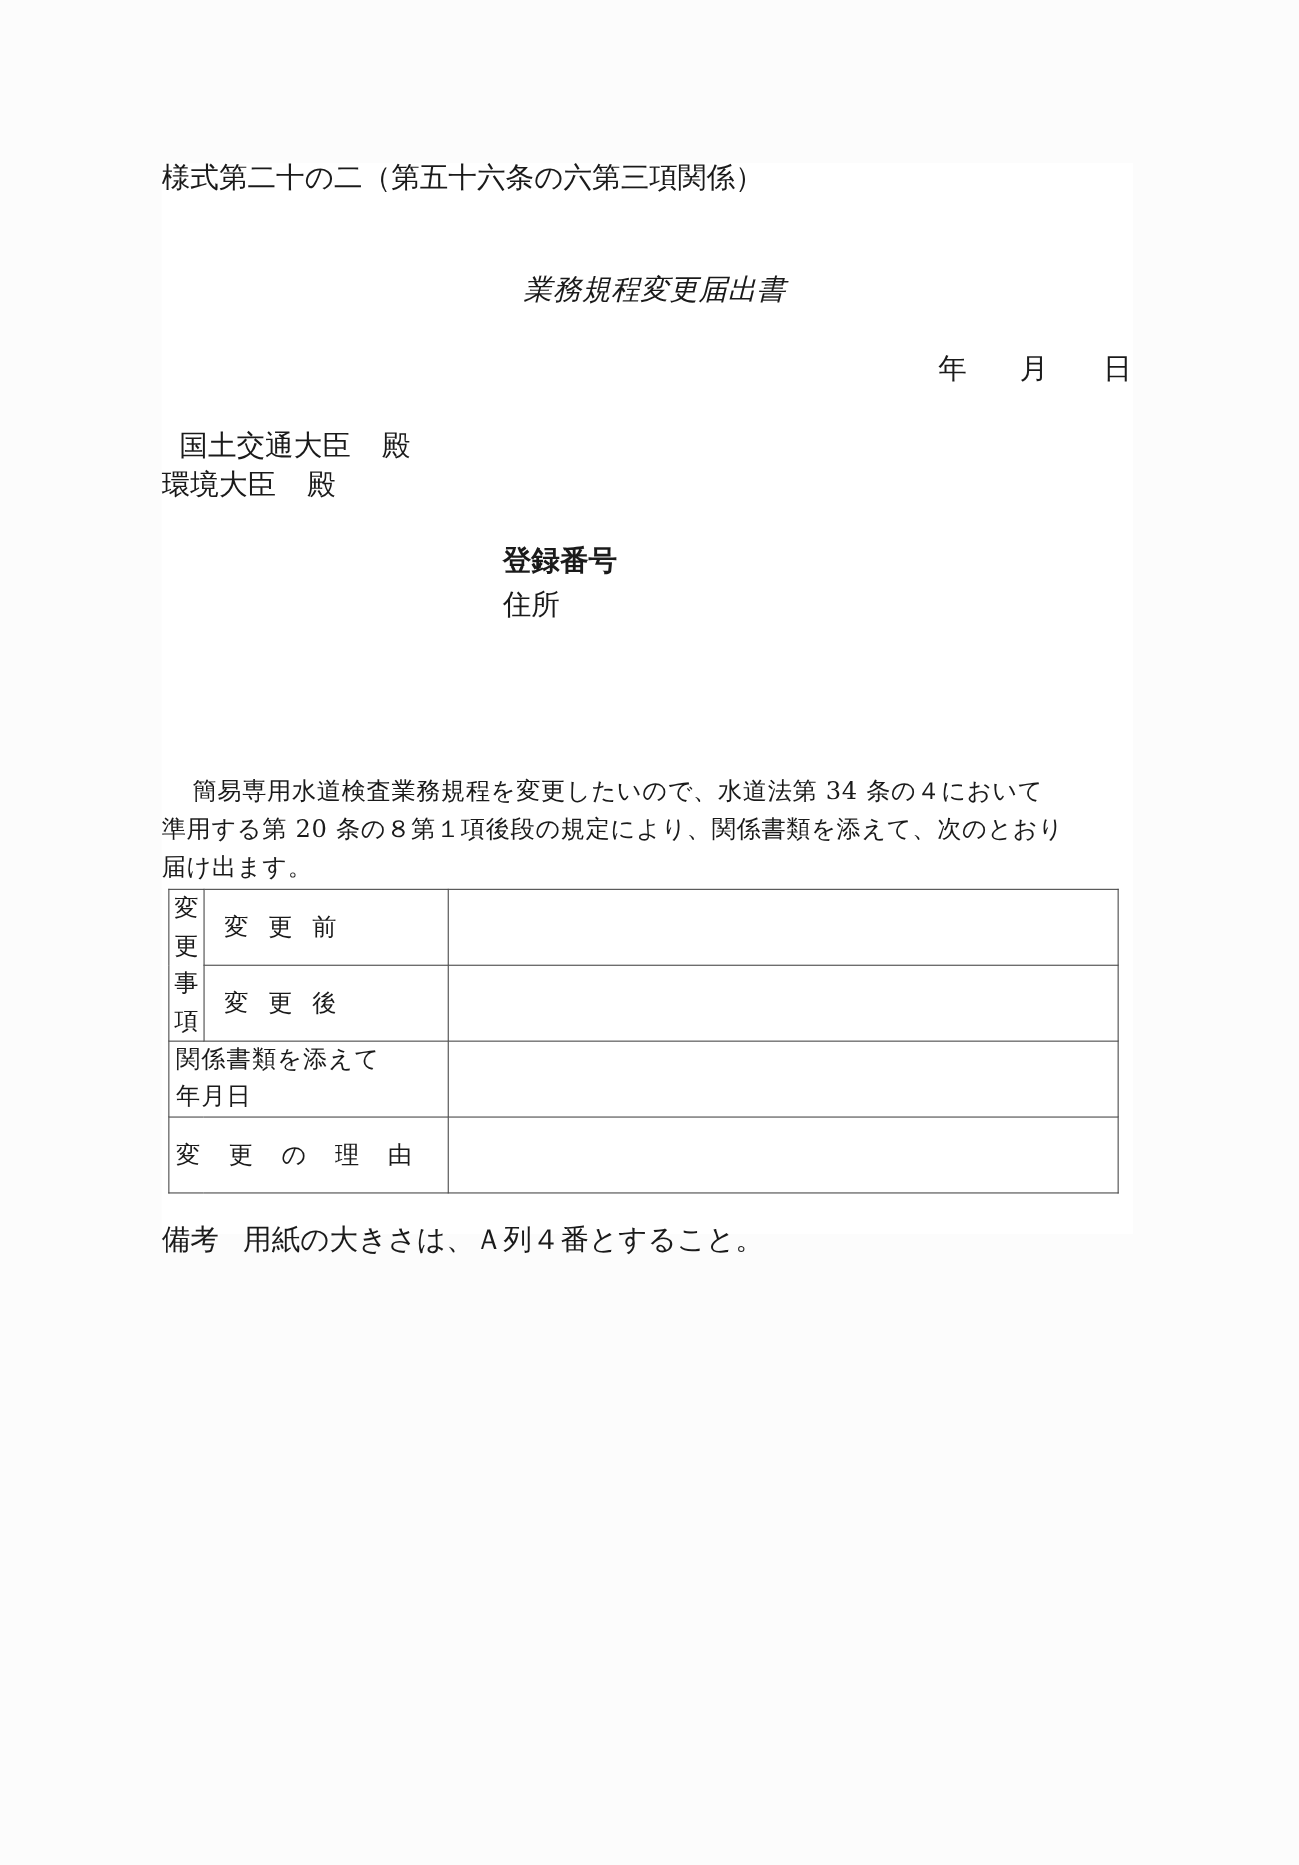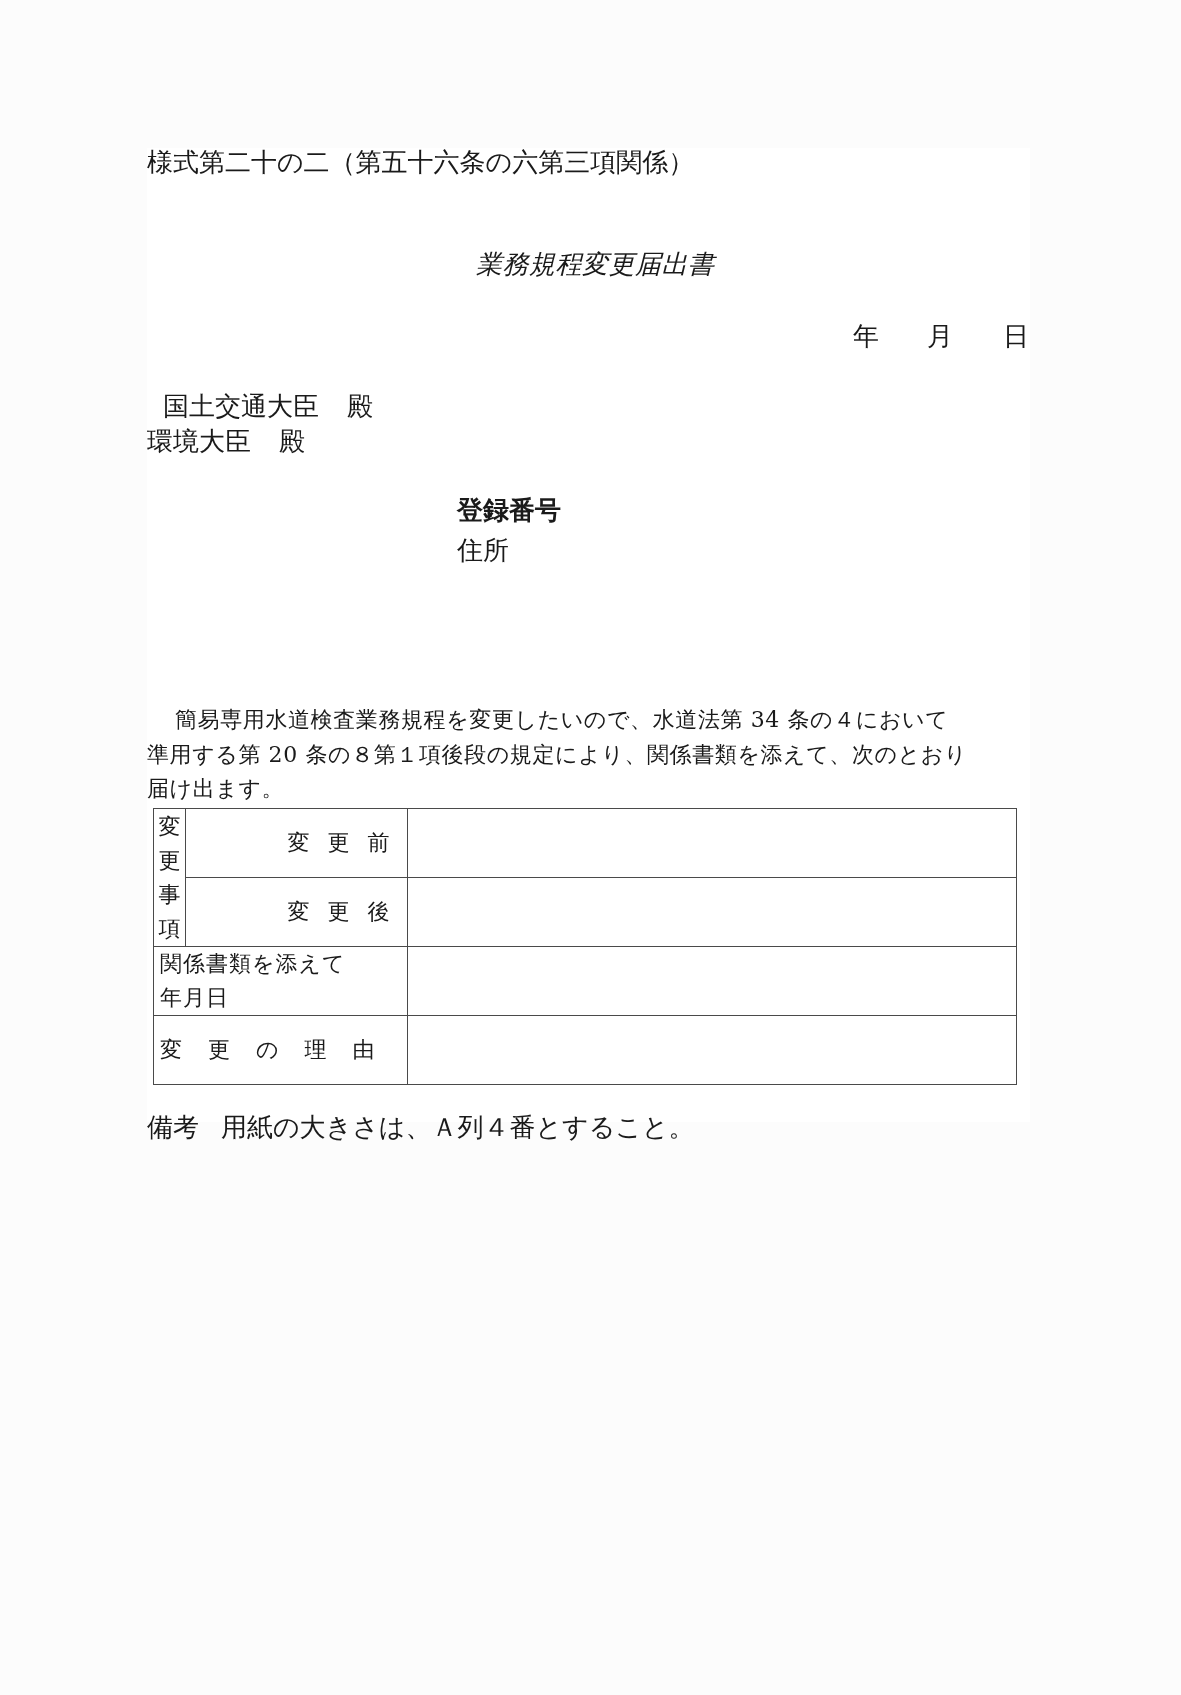--- a/index.html
+++ b/index.html
@@ -69,21 +69,21 @@
     }
     .vlabel {
       width: 31px;
       text-align: center;
       line-height: 34px;
       font-size: 22px;
     }
     .row-h { height: 69px; }
     .sublabel {
       width: 207px;
-      text-align: right;
+      text-align: left;
       letter-spacing: 18px;
       padding-left: 18px !important;
     }
     .label-wide {
       padding-left: 6px !important;
       line-height: 34px;
       letter-spacing: 1px;
     }
     .label-spaced {
       padding-left: 6px !important;

